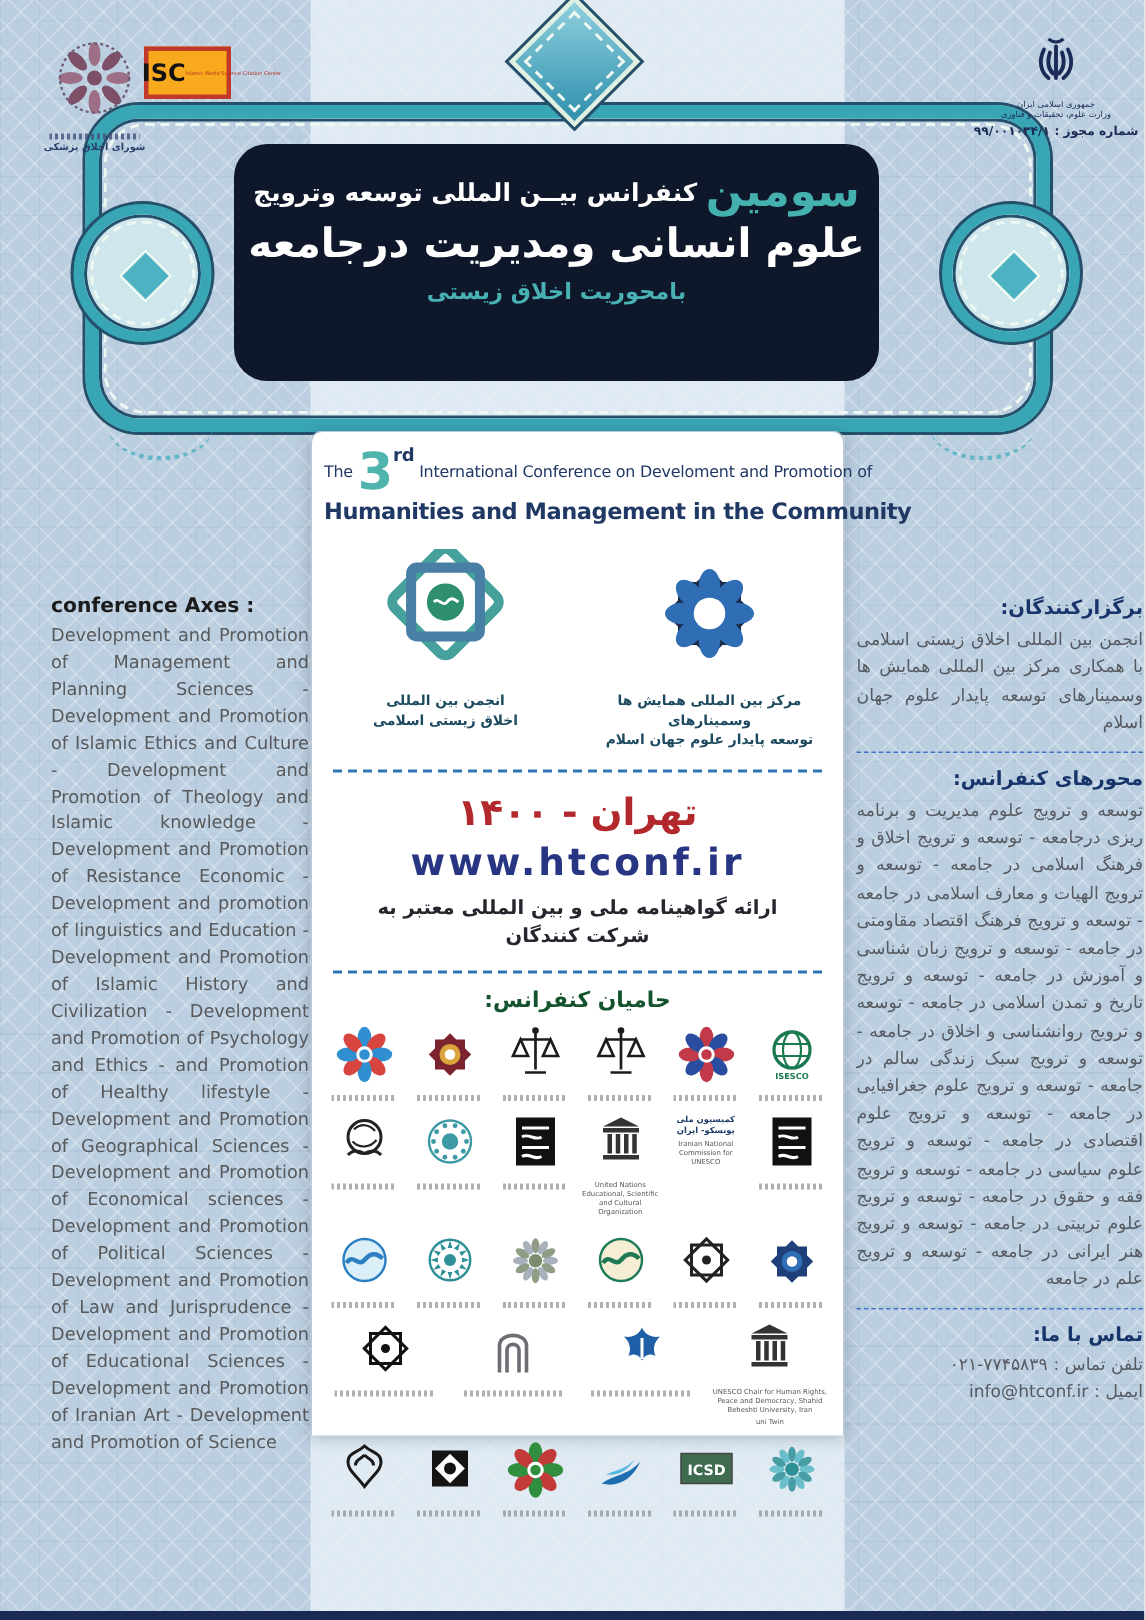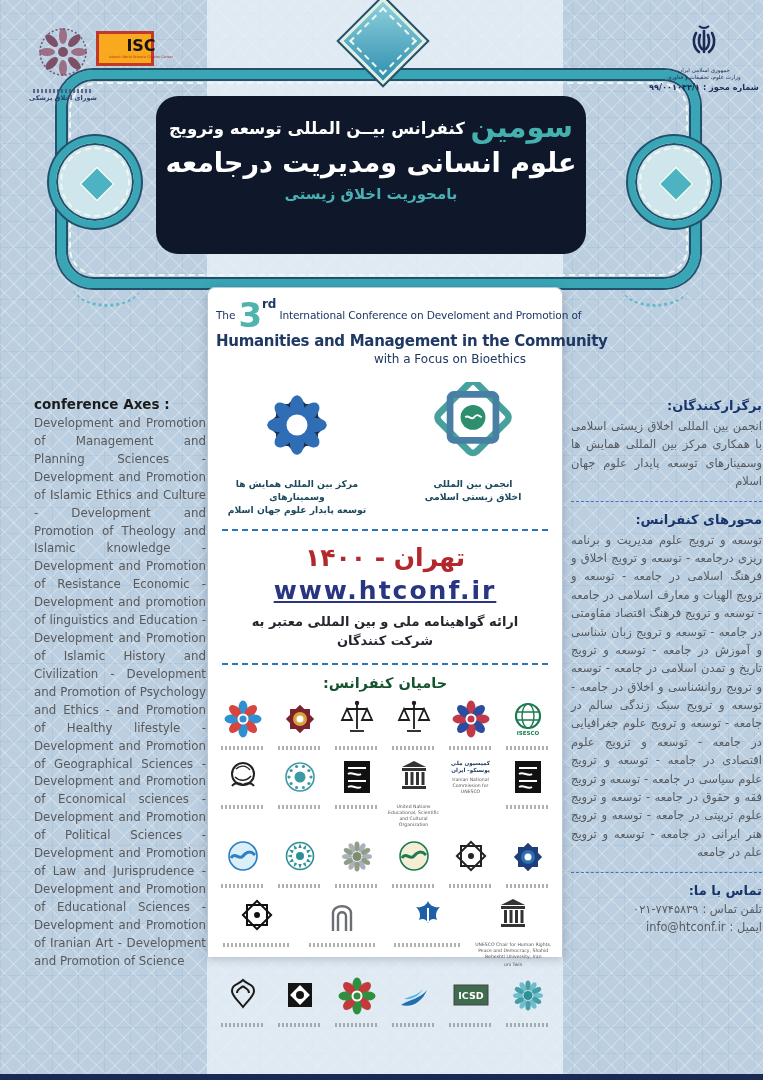--- a/index.html
+++ b/index.html
@@ -30,21 +30,21 @@
     z-index:5;color:#fff;text-align:center;direction:rtl;padding-top:13px;box-sizing:border-box;}
   .b1{font-size:16.5px;font-weight:700;line-height:1.25;}
   .b1 .third{font-size:29px;font-weight:800;color:#45b1ae;vertical-align:-3px;}
   .b2{font-size:27px;font-weight:700;margin-top:2px;}
   .b3{font-size:15px;font-weight:700;color:#49b0b4;margin-top:7px;}
   
   .seal{position:absolute;left:20px;top:26px;width:86px;text-align:center;z-index:4;}
   .seal .cap{font-size:6.5px;color:#2c3f6b;margin-top:1px;font-weight:700;}
   .seal .sq{height:4px;width:70%;margin:3px auto 0;background:repeating-linear-gradient(90deg,#44507a 0 2px,transparent 2px 4px);opacity:.8;}
   .isc{position:absolute;left:96px;top:31px;width:58px;height:35px;background:#f9a91d;border:3px solid #c0392b;
-    z-index:4;display:flex;flex-direction:column;align-items:center;justify-content:center;box-sizing:border-box;padding-left:32px;}
+    z-index:4;display:flex;align-items:center;justify-content:center;box-sizing:border-box;padding-left:32px;}
   .isc .t{font-size:16px;font-weight:800;color:#141414;line-height:1;}
   .isc .s{font-size:3.4px;color:#b03020;margin-top:1px;white-space:nowrap;}
   .gov{position:absolute;left:648px;top:22px;width:112px;text-align:center;z-index:4;color:#1b2b55;}
   .gov .g1{font-size:5.6px;margin-top:1px;} .gov .g3{font-size:8.2px;font-weight:700;margin-top:2px;direction:rtl;}
   
   .lcol{position:absolute;left:34px;top:396px;width:172px;z-index:5;}
   .l-h{font-size:13.5px;font-weight:800;color:#1b1b1b;margin-bottom:3px;}
   .l-b{font-size:11.8px;line-height:1.52;color:#58595b;text-align:justify;hyphens:auto;-webkit-hyphens:auto;}
   .rcol{position:absolute;left:571px;top:398px;width:191px;z-index:5;direction:rtl;color:#565a60;}
   .r-h{font-weight:700;color:#17356b;font-size:13px;margin-bottom:4px;text-align:right;}
@@ -59,21 +59,21 @@
   .t1{font-size:10.6px;letter-spacing:-0.15px;white-space:nowrap;}
   .t-num{font-size:34px;color:#4fb3ae;font-weight:800;vertical-align:-8px;line-height:.8;}
   .t-ord{font-size:12px;font-weight:700;position:relative;top:-11px;}
   .t2{font-size:15px;font-weight:800;letter-spacing:-0.3px;margin-top:3px;white-space:nowrap;}
   .t3{font-size:12px;margin-top:2px;text-align:right;padding-right:28px;}
   .orgs{display:flex;justify-content:center;gap:24px;margin-top:16px;}
   .org{text-align:center;width:152px;}
   .org .cap{font-size:9.2px;font-weight:700;color:#1d4a5e;line-height:1.4;margin-top:6px;}
   .divider{border-top:2px dashed #2e75b6;margin:12px 14px 0;}
   .city{color:#b3282d;font-weight:800;font-size:25px;text-align:center;margin-top:12px;direction:rtl;}
-  .site{color:#283583;font-weight:800;font-size:25px;letter-spacing:2px;text-align:center;margin-top:4px;text-decoration:underline;}
+  .site{color:#283583;font-weight:800;font-size:25px;letter-spacing:2px;text-align:center;margin-top:4px;}
   .cert{font-size:13px;font-weight:700;color:#26262e;text-align:center;margin:7px auto 0;width:280px;line-height:1.5;direction:rtl;}
   .sp-head{font-size:14.5px;font-weight:800;color:#14532d;text-align:center;margin-top:10px;direction:rtl;}
   .sp-grid{margin-top:8px;padding:0 6px;}
   .s-row{display:flex;justify-content:space-around;align-items:flex-start;margin-bottom:8px;}
   .s-cell{text-align:center;flex:1;padding:0 2px;min-width:0;}
   .s-ico{width:40px;height:40px;display:inline-block;}
   .squig{height:4px;margin:3px auto 0;width:82%;background:repeating-linear-gradient(90deg,#8e8e8e 0 2px,transparent 2px 4px);opacity:.7;}
   .s-cap{font-size:4.6px;color:#555;line-height:1.35;margin-top:2px;}
   .s-cap.fa{font-size:5.6px;color:#1d3b66;font-weight:700;direction:rtl;}
   .bbar{position:absolute;bottom:0;left:0;right:0;height:6px;background:#1b2a55;z-index:9;}
@@ -163,24 +163,35 @@
   </div>
 
   <div class="card">
     <div class="title">
       <div class="t1">
         <span>The</span>
         <span class="t-num">3</span><span class="t-ord">rd</span>
         <span>International Conference on Develoment and Promotion of</span>
       </div>
       <div class="t2">Humanities and Management in the Community</div>
-      <div class="t3">with a Focus on Bioethics</div>
     </div>
 
     <div class="orgs">
+      <div class="org">
+        <svg width="96" height="86" viewBox="0 0 100 90">
+          <rect x="22" y="9" width="56" height="56" rx="6" transform="rotate(45 50 37)" fill="none" stroke="#46a09b" stroke-width="7"></rect>
+          <rect x="26" y="13" width="48" height="48" rx="4" fill="none" stroke="#4a7fa5" stroke-width="7"></rect>
+          <circle cx="50" cy="37" r="13" fill="#2e8f6e"></circle>
+          <path d="M42 37c3-4 6 4 9 0s5-2 8 0" stroke="#fff" fill="none" stroke-width="2"></path>
+        </svg>
+        <div class="cap">
+          <div>انجمن بین المللی</div>
+          <div>اخلاق زیستی اسلامی</div>
+        </div>
+      </div>
       <div class="org">
         <svg width="88" height="86" viewBox="0 0 90 90">
           <g fill="#1b2b4a">
             <rect x="23" y="23" width="44" height="44"></rect>
             <rect x="23" y="23" width="44" height="44" transform="rotate(45 45 45)"></rect>
           </g>
           <g fill="#2f6db5">
             <ellipse cx="45" cy="26" rx="7.5" ry="12" transform="rotate(0 45 45)"></ellipse>
             <ellipse cx="45" cy="26" rx="7.5" ry="12" transform="rotate(45 45 45)"></ellipse>
             <ellipse cx="45" cy="26" rx="7.5" ry="12" transform="rotate(90 45 45)"></ellipse>
@@ -190,32 +201,20 @@
             <ellipse cx="45" cy="26" rx="7.5" ry="12" transform="rotate(270 45 45)"></ellipse>
             <ellipse cx="45" cy="26" rx="7.5" ry="12" transform="rotate(315 45 45)"></ellipse>
           </g>
           <circle cx="45" cy="45" r="11" fill="#fff"></circle>
         </svg>
         <div class="cap">
           <div>مرکز بین المللی همایش ها وسمینارهای</div>
           <div>توسعه پایدار علوم جهان اسلام</div>
         </div>
       </div>
-      <div class="org">
-        <svg width="96" height="86" viewBox="0 0 100 90">
-          <rect x="22" y="9" width="56" height="56" rx="6" transform="rotate(45 50 37)" fill="none" stroke="#46a09b" stroke-width="7"></rect>
-          <rect x="26" y="13" width="48" height="48" rx="4" fill="none" stroke="#4a7fa5" stroke-width="7"></rect>
-          <circle cx="50" cy="37" r="13" fill="#2e8f6e"></circle>
-          <path d="M42 37c3-4 6 4 9 0s5-2 8 0" stroke="#fff" fill="none" stroke-width="2"></path>
-        </svg>
-        <div class="cap">
-          <div>انجمن بین المللی</div>
-          <div>اخلاق زیستی اسلامی</div>
-        </div>
-      </div>
     </div>
 
     <div class="divider"></div>
     <div class="city">تهران - ۱۴۰۰</div>
     <div class="site">www.htconf.ir</div>
     <div class="cert">ارائه گواهینامه ملی و بین المللی معتبر به شرکت کنندگان</div>
     <div class="divider"></div>
     <div class="sp-head">حامیان کنفرانس:</div>
     <div class="sp-grid">
         <div class="s-row">

